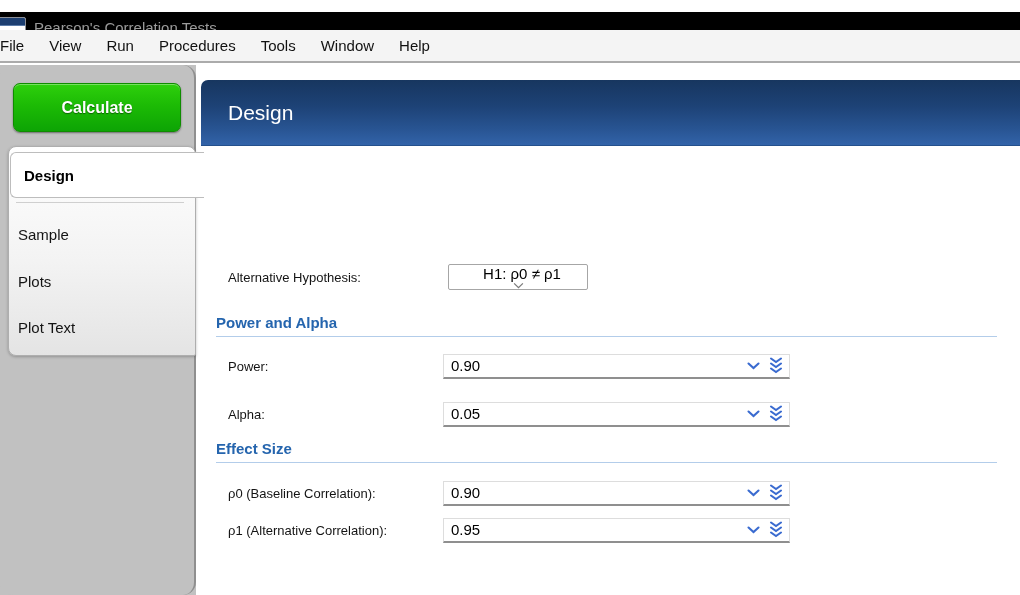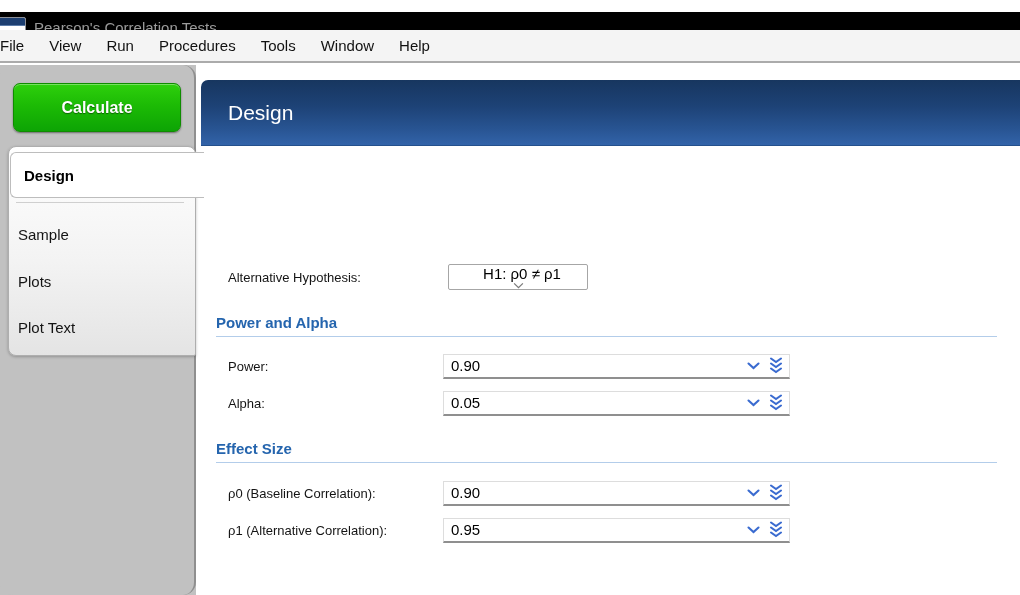--- a/index.html
+++ b/index.html
@@ -70,21 +70,21 @@
   .sec { position:absolute; left:20px; right:23px; border-bottom:1px solid #b3cdea;
     padding-bottom:5px; font-size:15px; font-weight:bold; color:#2565ae; }
   .sec-test   { top:16px; }
   .sec-power  { top:107px; }
   .sec-effect { top:233px; }
 
   .row { position:absolute; left:0; right:0; height:26px;
     display:flex; align-items:center; }
   .row-alt   { top:57px; }
   .row-power { top:146px; }
-  .row-alpha { top:183px;padding-left:8px; }
+  .row-alpha { top:194px;padding-left:8px; }
   .row-rho0  { top:273px; }
   .row-rho1  { top:310px; }
   .row-label { position:absolute; left:32px; font-size:13px; color:#141414; }
 
   .hyp-select { position:absolute; left:252px; width:140px; padding-left:8px;flex-direction:column; }
 
   .combo { position:absolute; left:247px; width:347px; height:25px; background:#fff;
     border:1px solid #dddddd; border-bottom:2px solid #8f8f8f;
     display:flex; align-items:center; padding:0 6px 0 0; }
   .combo input { flex:1; border:none; outline:none; font-size:15px; color:#000;

